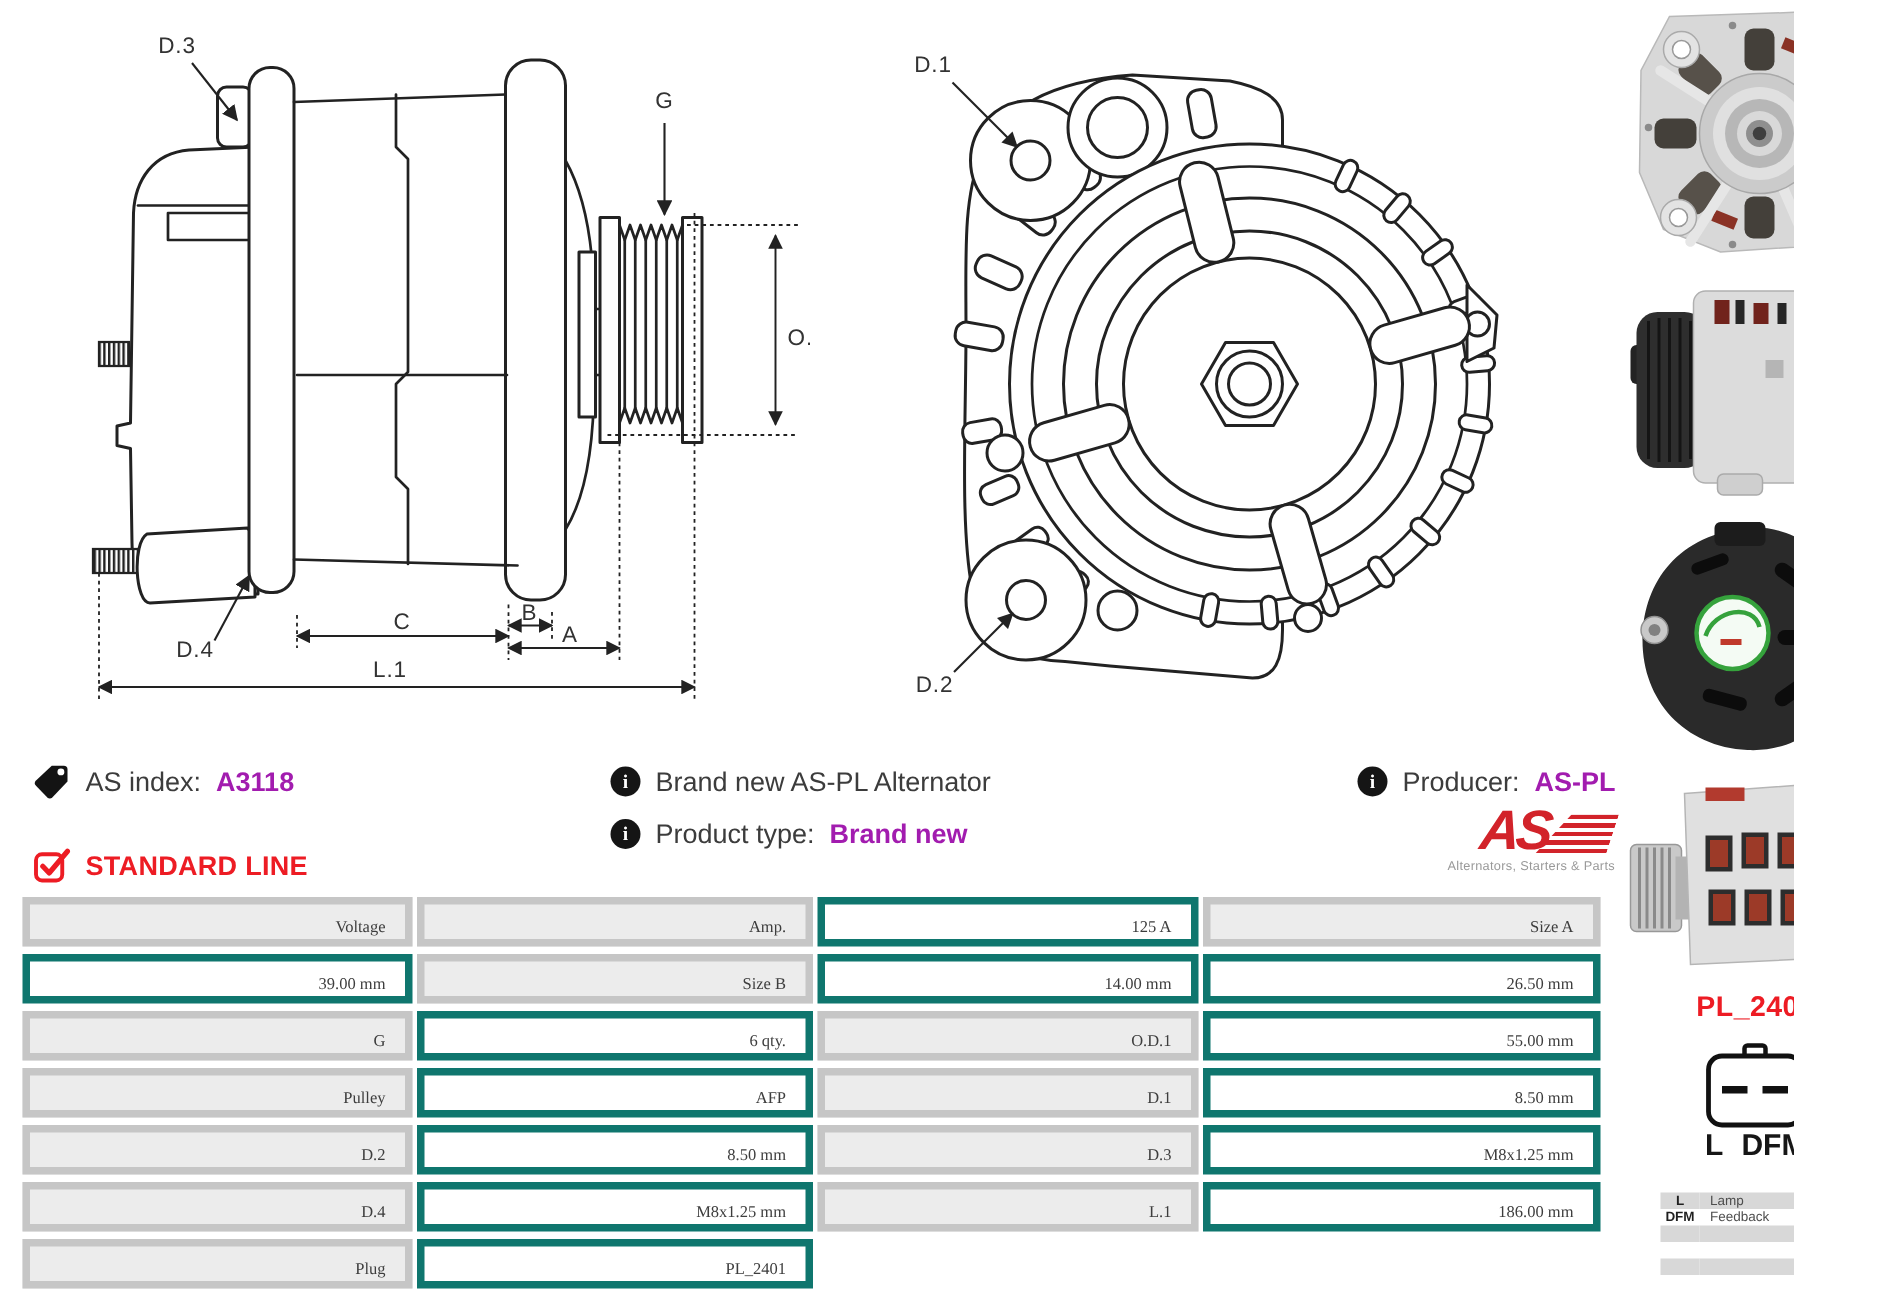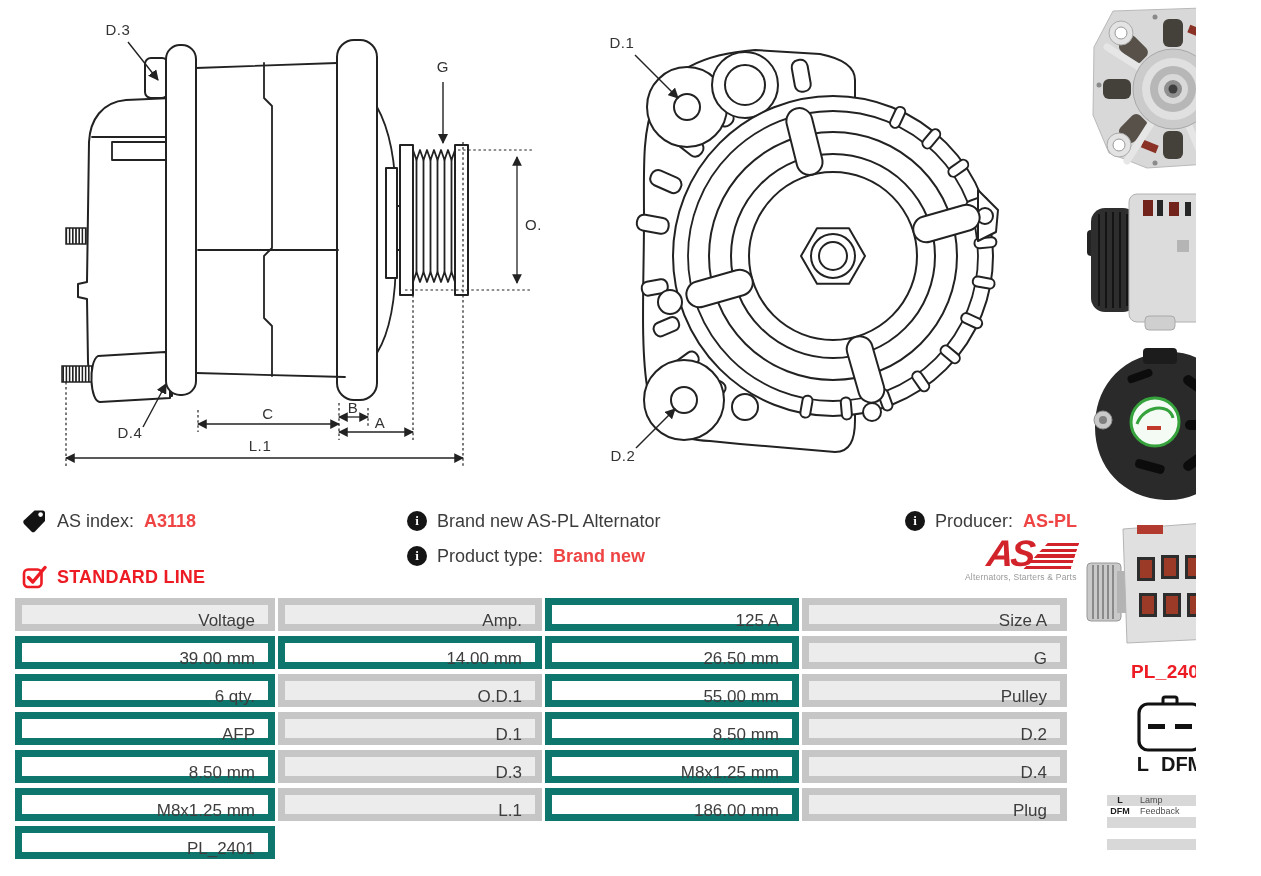--- a/index.html
+++ b/index.html
@@ -16,40 +16,40 @@
   #front-view { left:590px; top:20px; width:420px; height:460px; }
   .draw { fill:#fff; stroke:#222; stroke-width:2; stroke-linejoin:round; stroke-linecap:round; }
   .thin { fill:none; stroke:#222; stroke-width:1.8; stroke-linejoin:round; stroke-linecap:round; }
   .dim  { fill:none; stroke:#222; stroke-width:1.3; }
   .dot  { fill:none; stroke:#222; stroke-width:1.2; stroke-dasharray:2.5 2.6; }
   .lead { fill:none; stroke:#222; stroke-width:1.4; }
 
   
   .info-line { position:absolute; display:flex; align-items:center; gap:10px; height:26px;
                font-size:18px; color:#3c3c3c; white-space:nowrap; }
-  .info-line b { color:#ef4444; }
+  .info-line b { color:#a21caf; }
   .red-bold { color:#ed1c24; font-weight:bold; letter-spacing:0.2px; }
   .icon-badge { width:20px; height:20px; border-radius:50%; background:#151515; color:#fff;
       display:inline-flex; align-items:center; justify-content:center; font-size:13px; font-weight:bold;
       font-family:"Liberation Serif", serif; flex:0 0 auto; }
 
   
   .as-logo { position:absolute; left:963px; top:540px; width:114px; height:46px; }
   .as-logo-stripes { position:absolute; right:2px; top:3px; width:48px; height:27px;
       background:repeating-linear-gradient(to bottom,#d2232a 0 3.2px, rgba(0,0,0,0) 3.2px 5.7px);
       clip-path:polygon(34% 0,100% 0,100% 100%,0 100%); transform:skewX(-18deg); }
   .as-logo-text { position:absolute; left:24px; top:-7px; font-size:37px; font-weight:bold; font-style:italic;
       color:#d2232a; letter-spacing:-3px; transform:skewX(-6deg); }
   .as-logo-tagline { position:absolute; left:2px; top:32px; font-size:8.5px; color:#999; letter-spacing:0.2px; white-space:nowrap; }
 
   
   #spec-table { position:absolute; left:15px; top:598px; display:grid;
       grid-template-columns:260px 264px 254px 265px; gap:5px 3px; grid-auto-rows:33px; }
-  #spec-table .cell { font-size:17px; color:#3d3d3d; text-align:right; padding-right:13px;
-      line-height:31px; border:7px solid #0f766e; background:#fff; }
+  #spec-table .cell { font-size:11px; color:#3d3d3d; text-align:right; padding-right:13px;
+      line-height:31px; border:5px solid #0f766e; background:#fff;font-family:Liberation Serif, serif; }
   #spec-table .lbl { background:#ececec; border-color:#c6c6c6; }
 
   
   .photo { position:absolute; left:1085px; width:176px; }
   .plug-code { position:absolute; left:1080px; top:661px; width:181px; text-align:center;
       font-size:19px; font-weight:bold; color:#ed1c24; letter-spacing:0.3px; }
   #plug-icon { position:absolute; left:1136px; top:695px; width:68px; height:58px; }
   .plug-pins { position:absolute; left:1080px; top:753px; width:181px; text-align:center;
       font-size:20px; font-weight:bold; color:#161616; }
   .plug-pins span { margin:0 6px; }
@@ -254,20 +254,21 @@
     <div class="as-logo-tagline">Alternators, Starters &amp; Parts</div>
   </div>
 
   <div id="spec-table">
     <div class="cell lbl">Voltage</div>
     <div class="cell lbl">Amp.</div>
     <div class="cell val">125 A</div>
 
     <div class="cell lbl">Size A</div>
     <div class="cell val">39.00 mm</div>
+    <div class="cell lbl">Size B</div>
     <div class="cell val">14.00 mm</div>
 
     <div class="cell val">26.50 mm</div>
     <div class="cell lbl">G</div>
     <div class="cell val">6 qty.</div>
 
     <div class="cell lbl">O.D.1</div>
     <div class="cell val">55.00 mm</div>
     <div class="cell lbl">Pulley</div>
     <div class="cell val">AFP</div>

